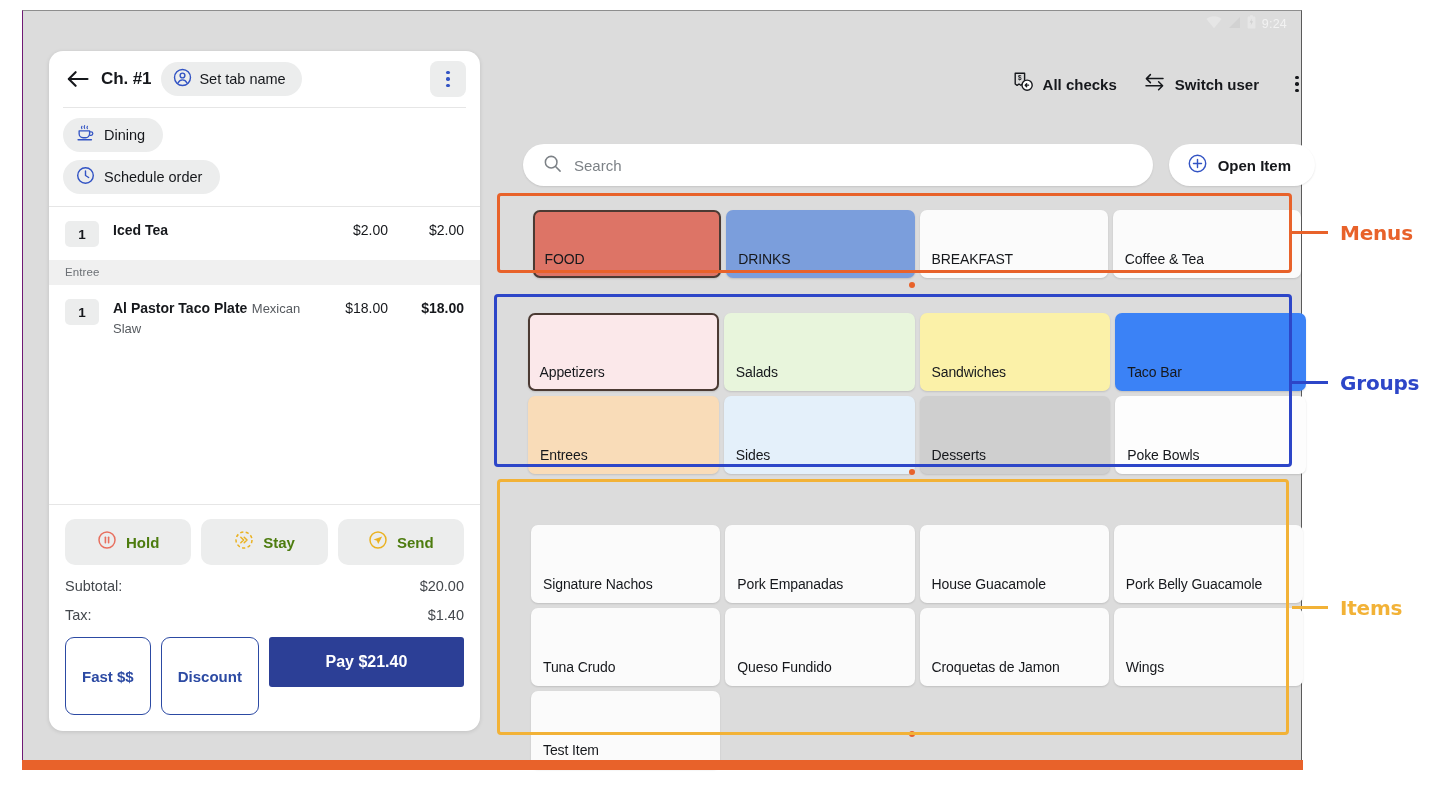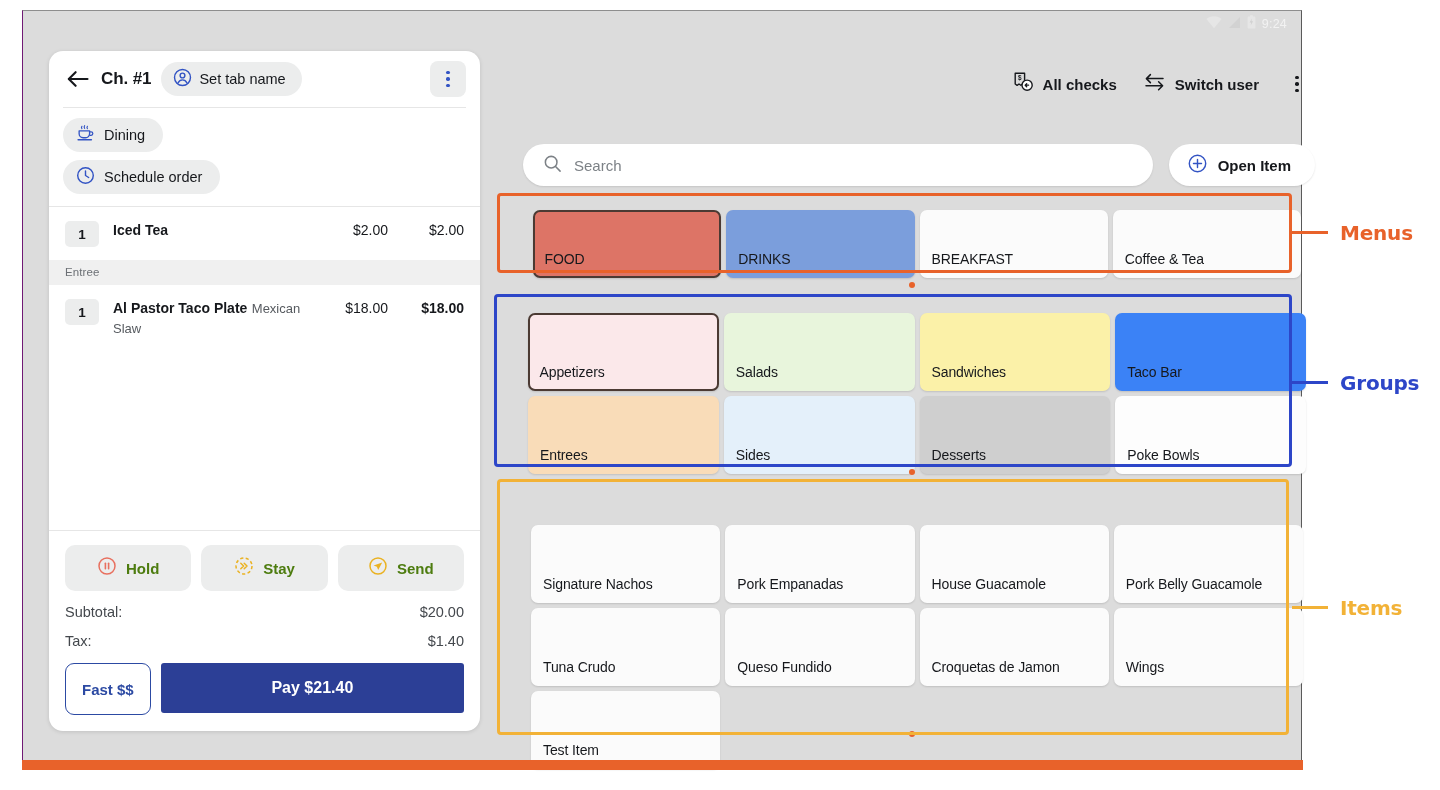--- a/index.html
+++ b/index.html
@@ -249,21 +249,21 @@
     height: 50px;
     border: 1.6px solid #2c4aa3;
     border-radius: 9px;
     background: #ffffff;
     color: #2c4aa3;
     font-size: 15px;
     font-weight: bold;
     display: flex;
     align-items: center;
     justify-content: center;
-    padding: 0 16px;
+    padding: 13px 16px;
     cursor: pointer;
     white-space: nowrap;
   }
   #pay-button {
     flex: 1 1 auto;
     height: 50px;
     background: #2c3f96;
     border-radius: 3px;
     color: #ffffff;
     font-size: 16px;
@@ -595,20 +595,21 @@
         <span class="amount">$20.00</span>
       </div>
 
       <div class="totals-row">
         <span>Tax:</span>
         <span class="amount">$1.40</span>
       </div>
 
       <div id="pay-row">
         <div class="outline-btn">Fast $$</div>
+        <div class="outline-btn">Discount</div>
         <div id="pay-button">Pay $21.40</div>
       </div>
 
     </div>
   </div>
 
   <div id="right-pane">
 
     <div id="top-toolbar">
       <div class="toolbar-btn">

